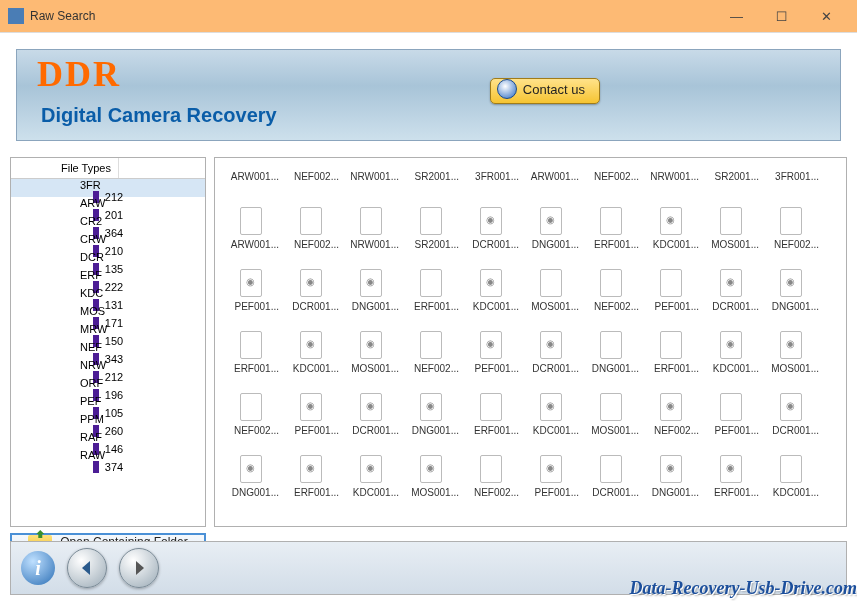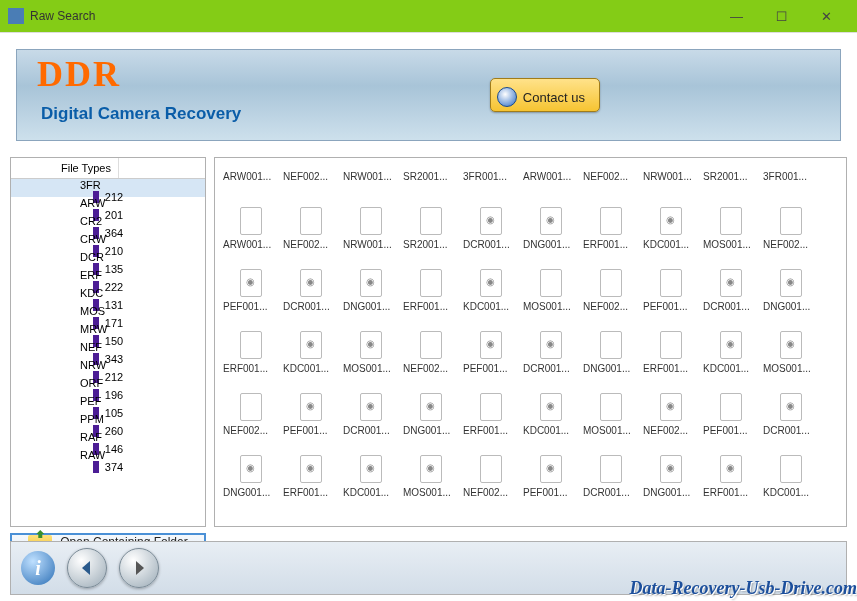--- a/index.html
+++ b/index.html
@@ -1,27 +1,27 @@
 <!DOCTYPE html>
 <html><head>
 <meta charset="utf-8">
 <style>
 * { box-sizing: border-box; margin: 0; padding: 0; }
 body { font-family: "Segoe UI", Tahoma, sans-serif; font-size: 12px; background: #fff; width: 857px; height: 601px; overflow: hidden; position: relative; }
 
-.titlebar { height: 30px; background: #84cc16; border-bottom: 1px solid #ddd; display: flex; align-items: center; padding: 16px 8px; }
+.titlebar { height: 30px; background: #fdba74; border-bottom: 1px solid #ddd; display: flex; align-items: center; padding: 16px 8px; }
 .titlebar .ticon { width: 16px; height: 16px; background: #4a7db5; margin-right: 6px; }
 .titlebar .title { flex: 1; font-size: 12px; color: #333; }
 .winbtns { display: flex; }
 .winbtn { width: 45px; height: 28px; display: flex; align-items: center; justify-content: center; color: #444; font-family: Arial; font-size: 13px; cursor: pointer; }
 
 .header { height: 92px; background: linear-gradient(180deg, #c8dae8 0%, #a8c4d8 40%, #cde0ec 100%); border: 1px solid #8ba5bd; margin: 16px; position: relative; display: flex; align-items: flex-start; padding: 6px 20px; }
 .logo { font-family: Georgia, serif; font-size: 36px; font-weight: bold; color: #ff6a00; letter-spacing: 2px; line-height: 1; }
-.subtitle { position: absolute; left: 24px; top: 54px; color: #0a5da8; font-size: 17px; font-weight: 600; font-family: "Segoe UI", sans-serif; }
-.contact-btn { position: absolute; right: 240px; top: 28px; background: linear-gradient(180deg, #ffe28a, #f6c432); border: 1px solid #a07c1a; border-radius: 5px; padding: 8px 14px 4px 6px; display: flex; align-items: center; gap: 6px; font-size: 13px; color: #222; box-shadow: 0 1px 2px rgba(0,0,0,0.3); cursor: pointer; }
+.subtitle { position: absolute; left: 24px; top: 54px; color: #0a5da8; font-size: 20px; font-weight: 600; font-family: "Segoe UI", sans-serif; }
+.contact-btn { position: absolute; right: 240px; top: 28px; background: linear-gradient(180deg, #ffe28a, #f6c432); border: 1px solid #a07c1a; border-radius: 5px; padding: 0 14px 4px 6px; display: flex; align-items: center; gap: 6px; font-size: 13px; color: #222; box-shadow: 0 1px 2px rgba(0,0,0,0.3); cursor: pointer; }
 .contact-btn .cicon { width: 20px; height: 20px; background: radial-gradient(circle at 40% 35%, #fff, #2a6bc4); border-radius: 50%; border: 1px solid #1a4a8c; }
 
 .content { display: flex; margin: 0 10px; gap: 8px; height: 370px; }
 
 .left-panel { width: 196px; border: 1px solid #b0b0b0; display: flex; flex-direction: column; background: #fff; }
 .ltab { display: flex; border-bottom: 1px solid #ccc; font-size: 11px; }
 .ltab div { padding: 4px 6px; border-right: 1px solid #ddd; margin-left: 44px; }
 .ltab .c1 { width: 64px; }
 .ltab .c2 { flex: 1; }
 .lbody { flex: 1; overflow-y: auto; position: relative; }
@@ -33,21 +33,21 @@
 .open-btn-wrap { margin: 6px 10px 0 10px; width: 196px; }
 .open-btn { width: 100%; height: 36px; border: 2px solid #4a90d6; background: linear-gradient(180deg, #f4f8fc, #e2ecf6); display: flex; align-items: flex-start; justify-content: center; gap: 8px; font-size: 12px; color: #222; cursor: pointer; }
 .open-btn .ficon { width: 24px; height: 20px; background: linear-gradient(180deg, #fde27a, #f2b72a); border-radius: 2px; position: relative; }
 .open-btn .ficon::before { content: ""; position: absolute; top: -5px; left: 7px; width: 10px; height: 10px; background: #3a8f2a; clip-path: polygon(50% 0, 90% 40%, 70% 40%, 70% 80%, 30% 80%, 30% 40%, 10% 40%); }
 
 .right-panel { flex: 1; border: 1px solid #b0b0b0; background: #fff; overflow-y: scroll; padding: 4px 0 4px 6px; }
 .grid { display: flex; flex-wrap: wrap; }
 .gitem { width: 58px; height: 58px; display: flex; flex-direction: column; align-items: center; justify-content: flex-end; margin: 2px 1px; font-size: 10px; color: #333; cursor: pointer; }
 .gitem .fi { width: 22px; height: 28px; border: 1px solid #bbb; border-radius: 2px; background: #fff; position: relative; margin-bottom: 4px; }
 .gitem .fi.gear::after { content: "◉"; position: absolute; left: 5px; top: 6px; font-size: 10px; color: #888; }
-.gitem .fn { white-space: nowrap; overflow: hidden; text-overflow: ellipsis; width: 56px; text-align: left; }
+.gitem .fn { white-space: nowrap; overflow: hidden; text-overflow: ellipsis; width: 56px; text-align: right; }
 .toprow .gitem { height: 24px; justify-content: center; }
 
 .footer { position: absolute; bottom: 6px; left: 10px; right: 10px; height: 54px; border: 1px solid #b0b0b0; background: linear-gradient(180deg, #e8eef4, #d2dde8); display: flex; align-items: center; padding: 0 10px; gap: 12px; }
 .info-icon { width: 34px; height: 34px; border-radius: 50%; background: radial-gradient(circle at 35% 30%, #bfe0ff, #2c6fb5); display: flex; align-items: center; justify-content: center; color: #fff; font-family: Georgia; font-style: italic; font-weight: bold; font-size: 20px; }
 .info-text { flex: 1; font-size: 11px; color: #222; line-height: 1.35; }
 .navbtn { width: 40px; height: 40px; border-radius: 50%; background: radial-gradient(circle at 35% 30%, #fff, #9aaab6); border: 1px solid #7a8a96; display: flex; align-items: center; justify-content: center; box-shadow: 0 1px 3px rgba(0,0,0,0.3); cursor: pointer; }
 .navbtn svg { width: 20px; height: 20px; }
 
 .watermark { position: absolute; bottom: 2px; left: 0; right: 0; text-align: right; font-family: Verdana; font-size: 18px; font-weight: bold; font-style: italic; color: #1c4f9c; text-shadow: 1px 1px 0 #fff, 2px 2px 2px rgba(0,0,0,0.25); pointer-events: none; }
 

